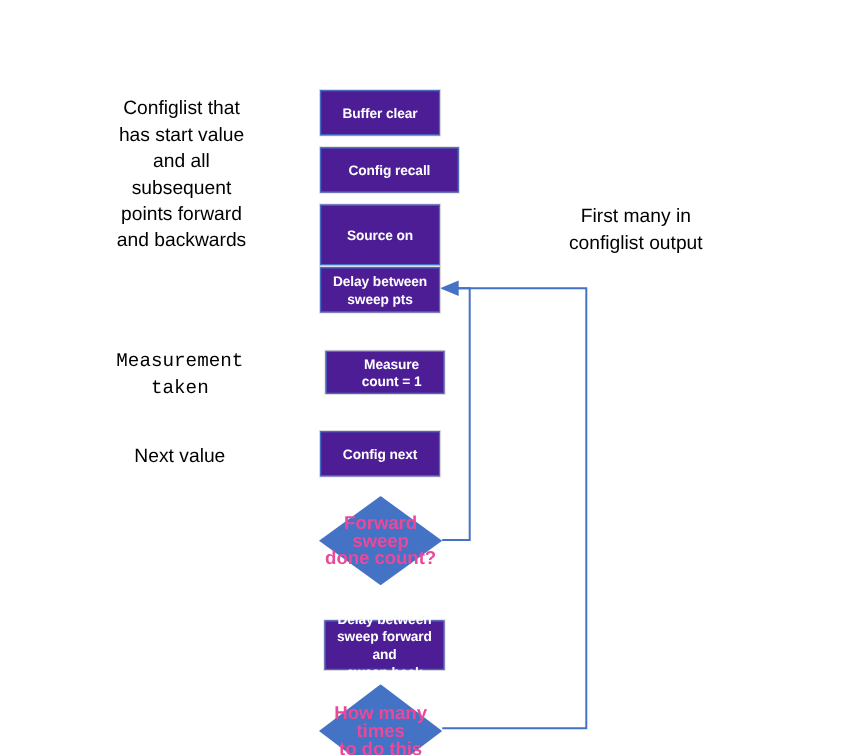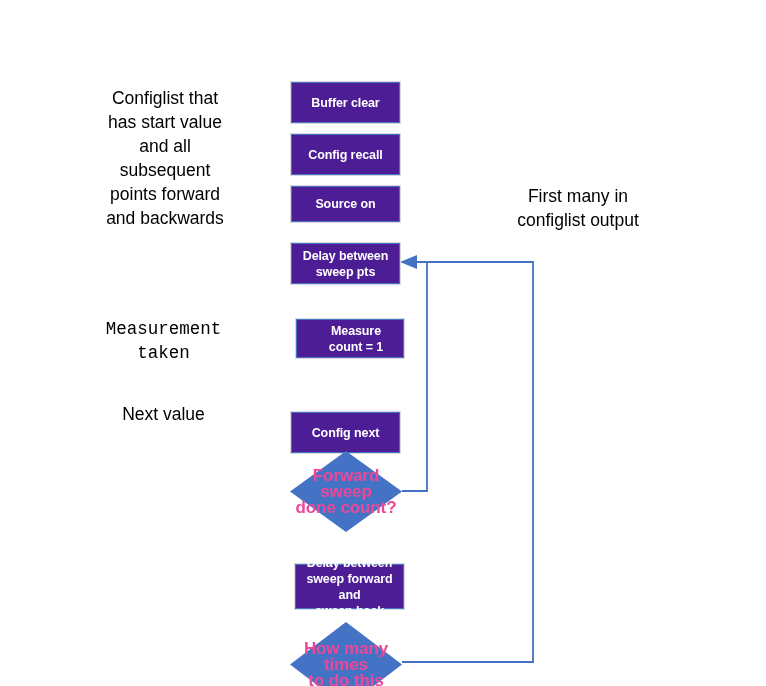--- a/index.html
+++ b/index.html
@@ -103,31 +103,31 @@
   <div class="annotation" style="left:100px; top:42px; width:130px;">Configlist that has start value and all subsequent points forward and backwards</div>
 
   <div class="annotation" style="left:96px; top:273px; width:135px;font-family:Liberation Mono, monospace;">Measurement taken</div>
 
   <div class="annotation" style="left:96px; top:358px; width:135px;">Next value</div>
 
   <div class="annotation" style="left:498px; top:140px; width:160px;">First many in configlist output</div>
 
   <div class="node-box" style="left:291px; top:38px; width:109px; height:41px;">Buffer clear</div>
 
-  <div class="node-box" style="left:291px; top:90px; width:109px; height:41px;">Config recall</div>
+  <div class="node-box" style="left:291px; top:90px; width:126px; height:41px;">Config recall</div>
 
-  <div class="node-box" style="left:291px; top:142px; width:109px; height:36px;">Source on</div>
+  <div class="node-box" style="left:291px; top:142px; width:109px; height:55px;">Source on</div>
 
   <div class="node-box" style="left:291px; top:199px; width:109px; height:41px;">Delay between
 sweep pts</div>
 
   <div class="node-box" style="left:296px; top:275px; width:108px; height:39px;padding-left:12px;">Measure
 count = 1</div>
 
-  <div class="node-box" style="left:291px; top:368px; width:109px; height:41px;">Config next</div>
+  <div class="node-box" style="left:291px; top:348px; width:109px; height:41px;">Config next</div>
 
   <div class="node-box" style="left:295px; top:520px; width:109px; height:45px;">Delay between
 sweep forward and
 sweep back</div>
 
   <div class="node-diamond" style="left:290px; top:407px; width:112px; height:81px;">
     <span class="dia-shape"></span>
     <span class="dia-label">Forward sweep
 done count?</span>
   </div>

